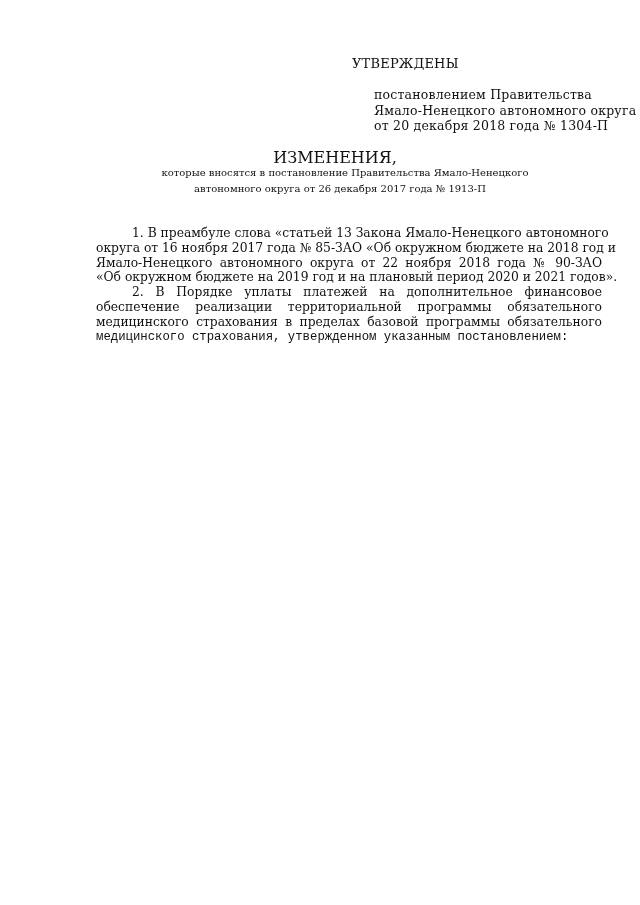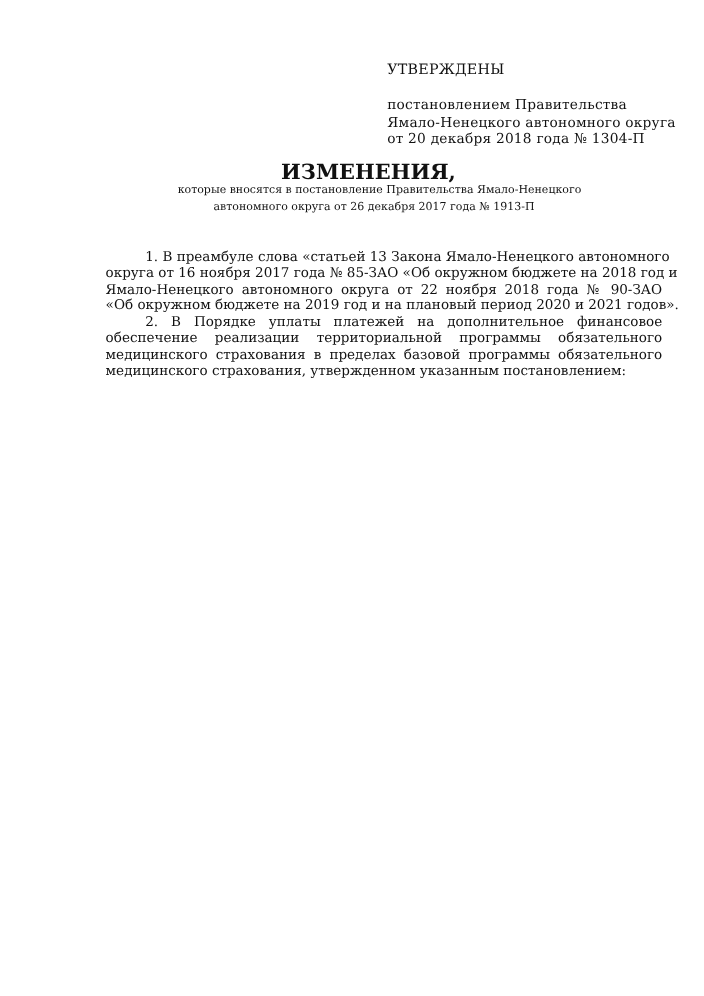--- a/index.html
+++ b/index.html
@@ -1,27 +1,27 @@
 <!DOCTYPE html>
 <html><head>
 <meta charset="utf-8">
 <style>
   html, body { margin:0; padding:0; background:#ffffff; }
   body { width:640px; height:905px; position:relative; overflow:hidden;
          font-family:"DejaVu Serif","Liberation Serif",serif; color:#111; }
   .approve { position:absolute; left:352px; top:56px; font-size:13px; line-height:16px; letter-spacing:0.2px; }
   .approve .head { margin-bottom:15px; }
-  .approve .l { white-space:nowrap; font-size:12.5px; line-height:15.5px; }
+  .approve .l { white-space:nowrap; font-size:12.5px; line-height:15.5px;margin-left:22px; }
   .title { position:absolute; left:0; width:640px; top:150px; text-align:center; }
-  .title .t1 { font-weight:bold; font-size:19px; line-height:15px; }
+  .title .t1 { font-weight:normal; font-size:16px; line-height:15px; }
   .title .t2 { font-size:10px; line-height:15.5px; margin-left:50px; }
   .body { position:absolute; left:96px; width:506px; top:226px; font-size:12.3px; line-height:14.8px; }
   .p { text-align:justify; text-align-last:left; }
   .line { display:block; text-align:justify; text-align-last:justify; white-space:nowrap; height:14.8px; }
-  .line.last { text-align-last:left; }
+  .line.last { text-align-last:left;font-family:Liberation Mono, monospace; }
   .ind { padding-left:36px; }
 </style>
 </head>
 <body>
 
 <div class="approve">
   <div class="head">УТВЕРЖДЕНЫ</div>
   <div class="l">постановлением Правительства</div>
   <div class="l">Ямало-Ненецкого автономного округа</div>
   <div class="l">от 20 декабря 2018 года № 1304-П</div>

